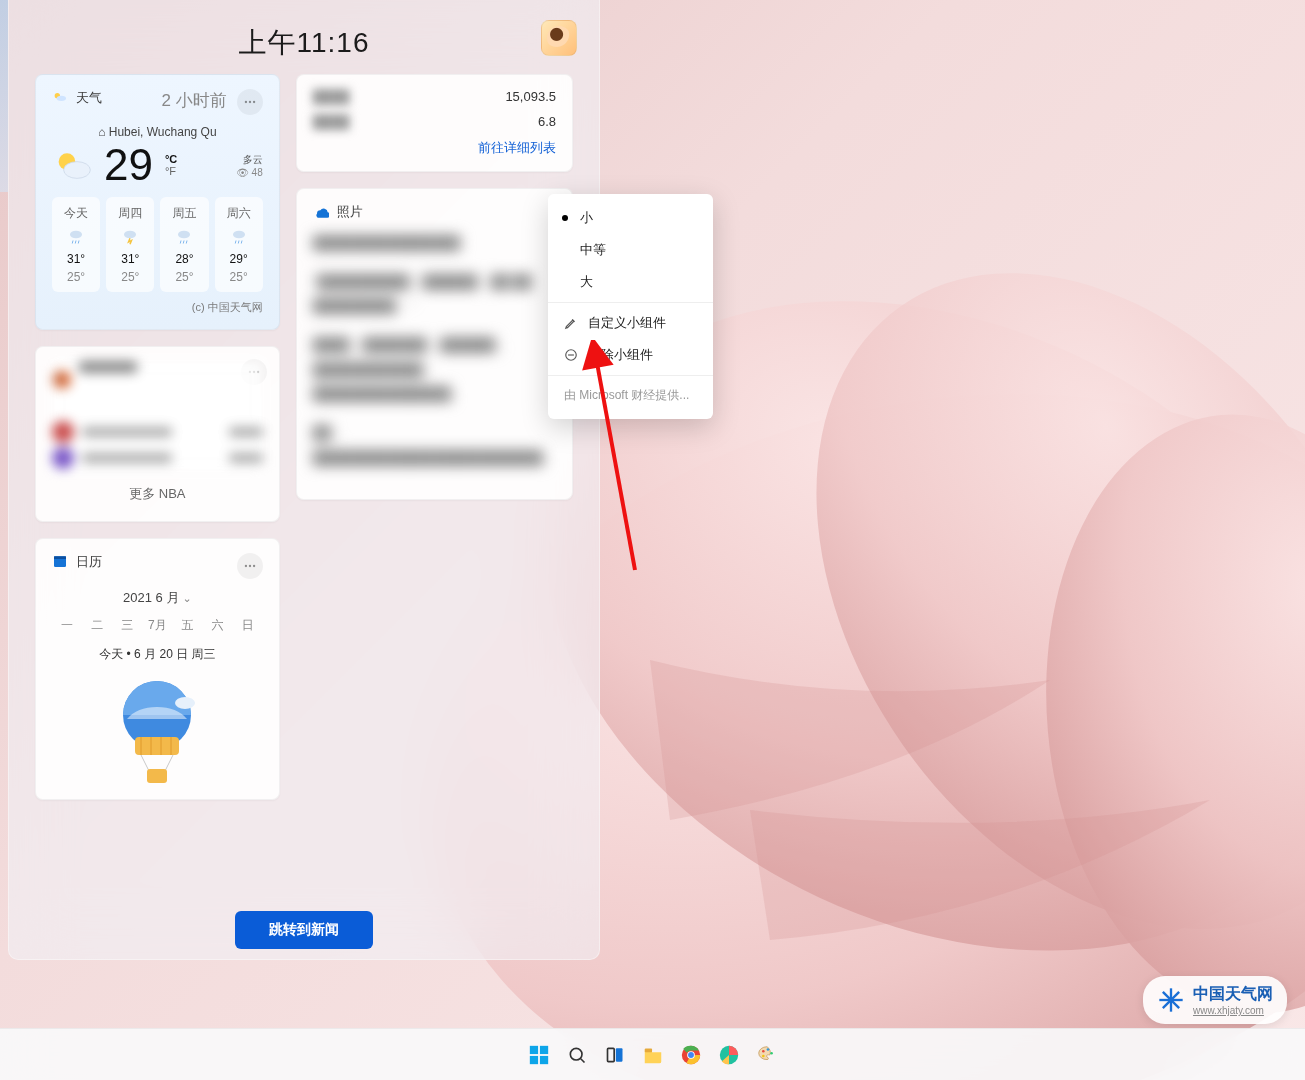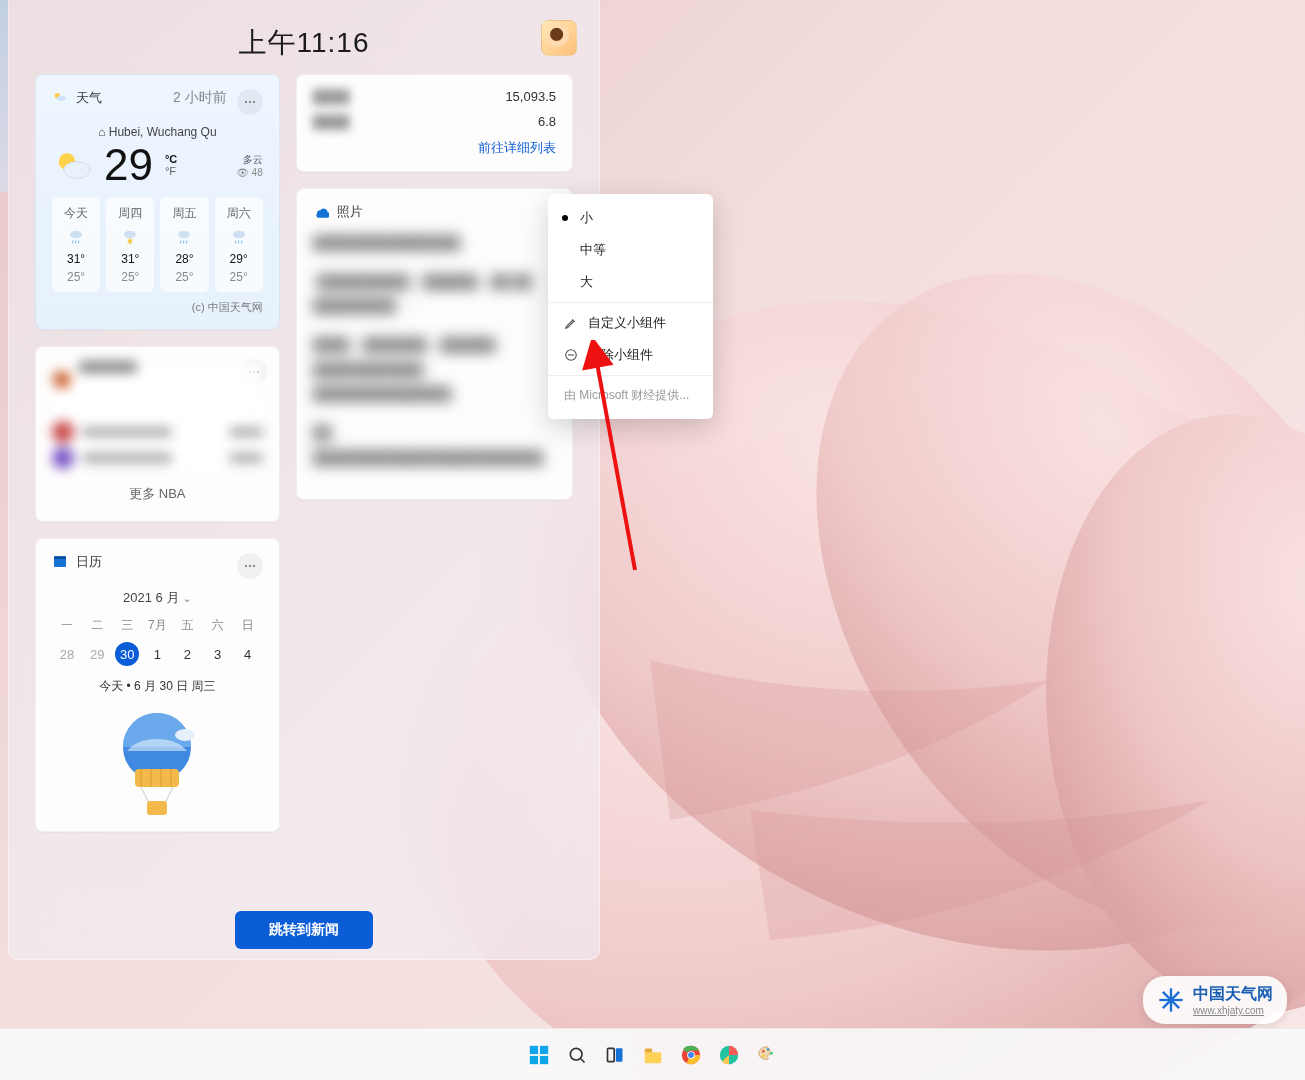--- a/index.html
+++ b/index.html
@@ -27,21 +27,21 @@
   .search{height:40px;background:rgba(255,255,255,0.65);border:1px solid rgba(0,0,0,0.06);border-radius:6px;display:flex;align-items:center;padding:0 14px;color:#777;font-size:14px;margin-bottom:20px;}
   .search svg{width:16px;height:16px;margin-right:10px;opacity:.6;}
 
   .grid{display:grid;grid-template-columns:1fr 1fr;gap:16px;align-items:start;}
   .col{display:flex;flex-direction:column;gap:16px;}
 
   .card{background:rgba(255,255,255,0.9);border:1px solid rgba(0,0,0,0.05);border-radius:8px;padding:14px 16px;position:relative;box-shadow:0 1px 2px rgba(0,0,0,0.04);}
   .card .hd{display:flex;align-items:flex-start;font-size:13px;color:#3b3b3b;margin-bottom:10px;}
   .card .hd .ico{width:16px;height:16px;margin-right:8px;display:inline-flex;align-items:center;justify-content:center;}
   .card .hd .spacer{flex:1;}
-  .card .hd .age{color:#888;font-size:14px;}
+  .card .hd .age{color:#888;font-size:17px;}
   .more-btn{width:26px;height:26px;border-radius:50%;background:rgba(0,0,0,0.05);display:flex;align-items:center;justify-content:center;margin-left:10px;cursor:pointer;}
   .more-btn svg{width:14px;height:14px;opacity:.55;}
 
   
   .weather{background:linear-gradient(180deg,#eef6ff 0%,#e6f1fc 100%);}
   .weather .loc{text-align:center;font-size:12px;color:#444;}
   .weather .loc::before{content:"⌂ ";}
   .weather .now{display:flex;align-items:center;justify-content:center;gap:12px;margin:4px 0 10px;}
   .wicon{width:40px;height:40px;}
   .temp{font-size:44px;font-weight:300;color:#111;line-height:1;}
@@ -293,32 +293,23 @@
           <tbody>
               <tr>
             <th>一</th>
                 <th>二</th>
                 <th>三</th>
                 <th>7月</th>
                 <th>五</th>
                 <th>六</th>
                 <th>日</th>
           </tr>
-          <tr>
-            <td class="dim">28</td>
-            <td class="dim">29</td>
-            <td><span class="sel">30</span></td>
-            <td>1</td>
-            <td>2</td>
-            <td>3</td>
-            <td>4</td>
-          </tr>
         </tbody>
           </table>
-        <div class="today">今天 • 6 月 30 日 周三</div>
+        <div class="today">今天 • 6 月 20 日 周三</div>
         <div class="balloon">
           <svg width="100" height="110" viewBox="0 0 100 110">
             <circle cx="50" cy="40" r="34" fill="#3f8ae0"></circle>
             <path d="M16 40 a34 34 0 0 1 68 0" fill="#69a9ec"></path>
             <path d="M20 44 q10 -12 30 -12 q20 0 30 12" fill="#fff" opacity="0.5"></path>
             <rect x="28" y="62" width="44" height="18" rx="4" fill="#f3b94a"></rect>
             <line x1="34" y1="62" x2="34" y2="80" stroke="#e09a2a"></line>
               <line x1="44" y1="62" x2="44" y2="80" stroke="#e09a2a"></line>
               <line x1="54" y1="62" x2="54" y2="80" stroke="#e09a2a"></line>
               <line x1="64" y1="62" x2="64" y2="80" stroke="#e09a2a"></line>

